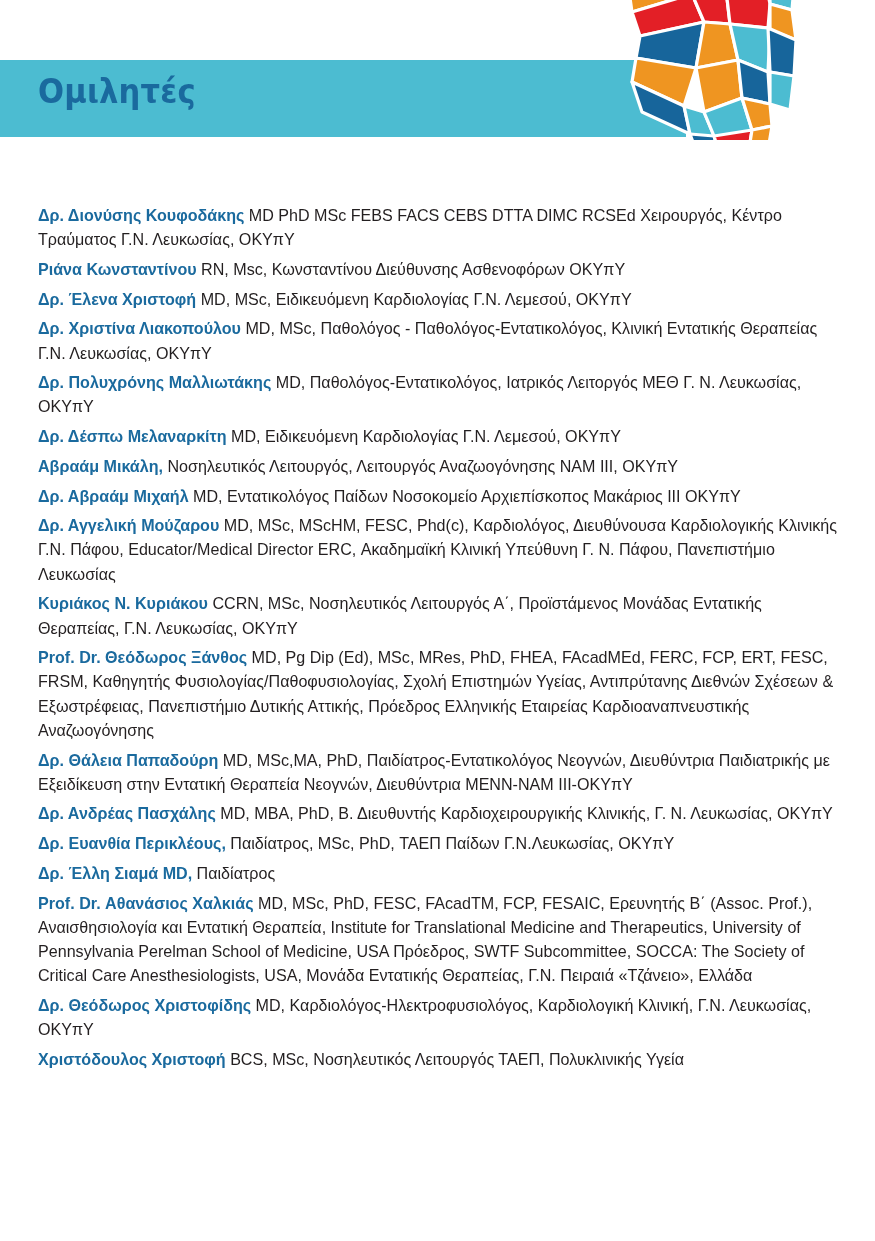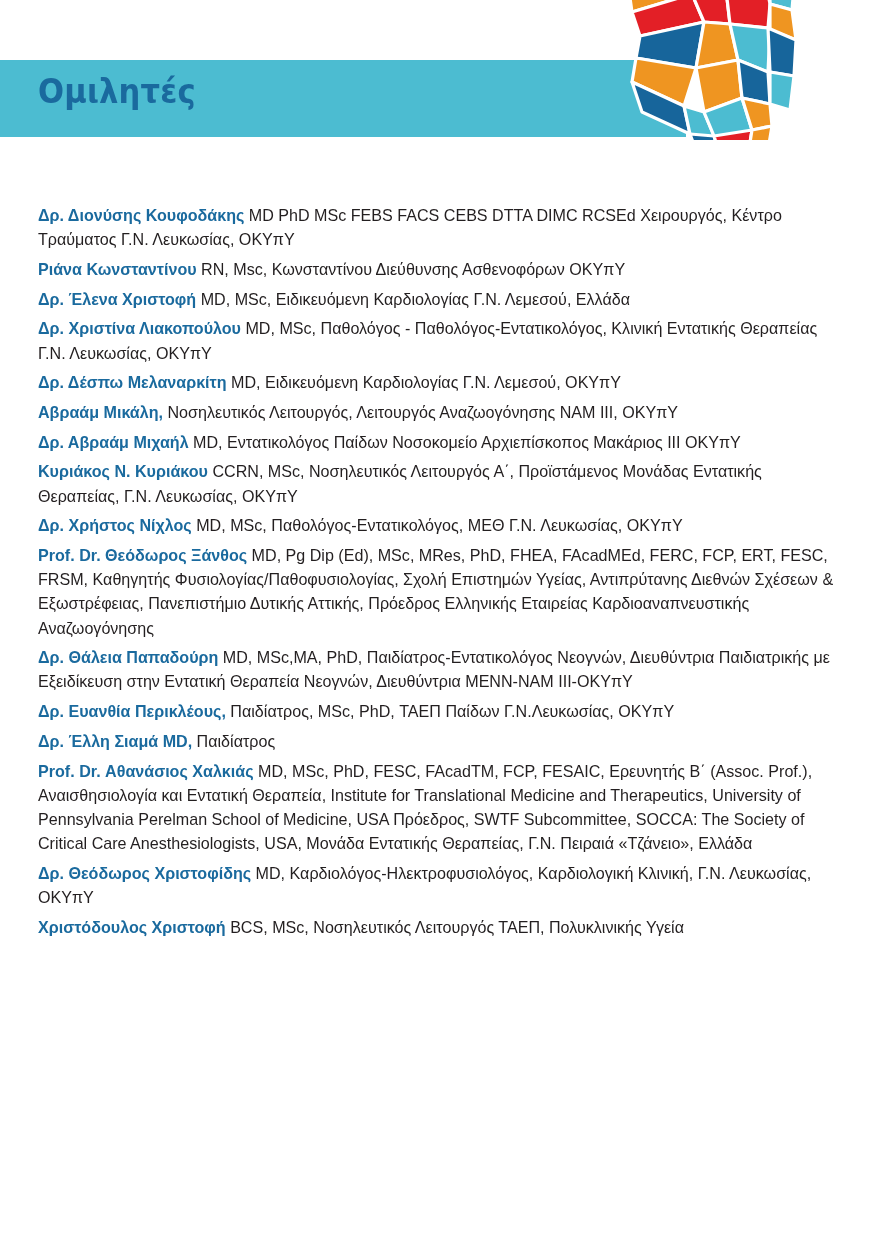--- a/index.html
+++ b/index.html
@@ -128,27 +128,29 @@
         <polygon points="134,166 154,162 150,186 128,204" fill="#ef9521"></polygon>
       </g>
     </svg>
   </div>
 </div>
 
 <div class="speakers">
 
 <p class="speaker-entry"><span class="speaker-name">Δρ. Διονύσης Κουφοδάκης</span><span class="speaker-detail"> MD PhD MSc FEBS FACS CEBS DTTA DIMC RCSEd Χειρουργός, Κέντρο Τραύματος Γ.Ν. Λευκωσίας, ΟΚΥπΥ</span></p>
     <p class="speaker-entry"><span class="speaker-name">Ριάνα Κωνσταντίνου</span><span class="speaker-detail"> RN, Msc, Κωνσταντίνου Διεύθυνσης Ασθενοφόρων ΟΚΥπΥ</span></p>
-    <p class="speaker-entry"><span class="speaker-name">Δρ. Έλενα Χριστοφή</span><span class="speaker-detail">  MD, MSc, Ειδικευόμενη Καρδιολογίας Γ.Ν. Λεμεσού, Ελλάδα</span></p>
+    <p class="speaker-entry"><span class="speaker-name">Δρ. Έλενα Χριστοφή</span><span class="speaker-detail">  MD, MSc, Ειδικευόμενη Καρδιολογίας Γ.Ν. Λεμεσού, ΟΚΥπΥ</span></p>
     <p class="speaker-entry"><span class="speaker-name">Δρ. Χριστίνα Λιακοπούλου</span><span class="speaker-detail"> MD, MSc, Παθολόγος - Παθολόγος-Εντατικολόγος, Κλινική Εντατικής Θεραπείας Γ.Ν. Λευκωσίας, ΟΚΥπΥ</span></p>
+    <p class="speaker-entry"><span class="speaker-name">Δρ. Πολυχρόνης Μαλλιωτάκης</span><span class="speaker-detail"> MD, Παθολόγος-Εντατικολόγος, Ιατρικός Λειτοργός ΜΕΘ Γ. Ν. Λευκωσίας, ΟΚΥπΥ</span></p>
     <p class="speaker-entry"><span class="speaker-name">Δρ. Δέσπω Μελαναρκίτη</span><span class="speaker-detail"> MD, Ειδικευόμενη Καρδιολογίας Γ.Ν. Λεμεσού, ΟΚΥπΥ</span></p>
     <p class="speaker-entry"><span class="speaker-name">Αβραάμ Μικάλη,</span><span class="speaker-detail"> Νοσηλευτικός Λειτουργός, Λειτουργός Αναζωογόνησης NAM III, ΟΚΥπΥ</span></p>
     <p class="speaker-entry"><span class="speaker-name">Δρ. Αβραάμ Μιχαήλ</span><span class="speaker-detail"> MD, Εντατικολόγος Παίδων Νοσοκομείο Αρχιεπίσκοπος Μακάριος III ΟΚΥπΥ</span></p>
+    <p class="speaker-entry"><span class="speaker-name">Δρ. Αγγελική Μούζαρου</span><span class="speaker-detail"> MD, MSc, MScHM, FESC, Phd(c), Καρδιολόγος, Διευθύνουσα Καρδιολογικής Κλινικής Γ.Ν. Πάφου, Educator/Medical Director ERC, Ακαδημαϊκή Κλινική Υπεύθυνη Γ. Ν. Πάφου, Πανεπιστήμιο Λευκωσίας</span></p>
     <p class="speaker-entry"><span class="speaker-name">Κυριάκος Ν. Κυριάκου</span><span class="speaker-detail"> CCRN, MSc, Νοσηλευτικός Λειτουργός Α΄, Προϊστάμενος Μονάδας Εντατικής Θεραπείας, Γ.Ν. Λευκωσίας, ΟΚΥπΥ</span></p>
-    <p class="speaker-entry"><span class="speaker-name">Δρ. Χρήστος Νίχλος</span><span class="speaker-detail"> MD, MSc, Παθολόγος-Εντατικολόγος, ΜΕΘ Γ.Ν. Λευκωσίας, ΟΚΥπΥ</span></p>
     <p class="speaker-entry"><span class="speaker-name">Prof. Dr. Θεόδωρος Ξάνθος</span><span class="speaker-detail"> MD, Pg Dip (Ed), MSc, MRes, PhD, FHEA, FAcadMEd, FERC, FCP, ERT, FESC, FRSM, Καθηγητής Φυσιολογίας/Παθοφυσιολογίας, Σχολή Επιστημών Υγείας, Αντιπρύτανης Διεθνών Σχέσεων &amp; Εξωστρέφειας, Πανεπιστήμιο Δυτικής Αττικής, Πρόεδρος Ελληνικής Εταιρείας Καρδιοαναπνευστικής Αναζωογόνησης</span></p>
     <p class="speaker-entry"><span class="speaker-name">Δρ. Θάλεια Παπαδούρη</span><span class="speaker-detail"> MD, MSc,MA, PhD, Παιδίατρος-Εντατικολόγος Νεογνών, Διευθύντρια Παιδιατρικής με Εξειδίκευση στην Εντατική Θεραπεία Νεογνών, Διευθύντρια ΜΕΝΝ-ΝΑΜ III-ΟΚΥπΥ</span></p>
+    <p class="speaker-entry"><span class="speaker-name">Δρ. Ανδρέας Πασχάλης</span><span class="speaker-detail"> MD, MBA, PhD, Β. Διευθυντής Καρδιοχειρουργικής Κλινικής, Γ. Ν. Λευκωσίας, ΟΚΥπΥ</span></p>
     <p class="speaker-entry"><span class="speaker-name">Δρ. Ευανθία Περικλέους,</span><span class="speaker-detail"> Παιδίατρος, MSc, PhD, ΤΑΕΠ Παίδων Γ.Ν.Λευκωσίας, ΟΚΥπΥ</span></p>
     <p class="speaker-entry"><span class="speaker-name">Δρ. Έλλη Σιαμά MD,</span><span class="speaker-detail"> Παιδίατρος</span></p>
     <p class="speaker-entry"><span class="speaker-name">Prof. Dr. Αθανάσιος Χαλκιάς</span><span class="speaker-detail"> MD, MSc, PhD, FESC, FAcadTM, FCP, FESAIC, Ερευνητής Β΄ (Assoc. Prof.), Αναισθησιολογία και Εντατική Θεραπεία, Institute for Translational Medicine and Therapeutics, University of Pennsylvania Perelman School of Medicine, USA Πρόεδρος, SWTF Subcommittee, SOCCA: The Society of Critical Care Anesthesiologists, USA, Μονάδα Εντατικής Θεραπείας, Γ.Ν. Πειραιά «Τζάνειο», Ελλάδα</span></p>
     <p class="speaker-entry"><span class="speaker-name">Δρ. Θεόδωρος Χριστοφίδης</span><span class="speaker-detail"> MD, Καρδιολόγος-Ηλεκτροφυσιολόγος, Καρδιολογική Κλινική, Γ.Ν. Λευκωσίας, ΟΚΥπΥ</span></p>
     <p class="speaker-entry"><span class="speaker-name">Χριστόδουλος Χριστοφή</span><span class="speaker-detail"> BCS, MSc, Νοσηλευτικός Λειτουργός ΤΑΕΠ, Πολυκλινικής Υγεία</span></p>
   </div>
 
 </body></html>

